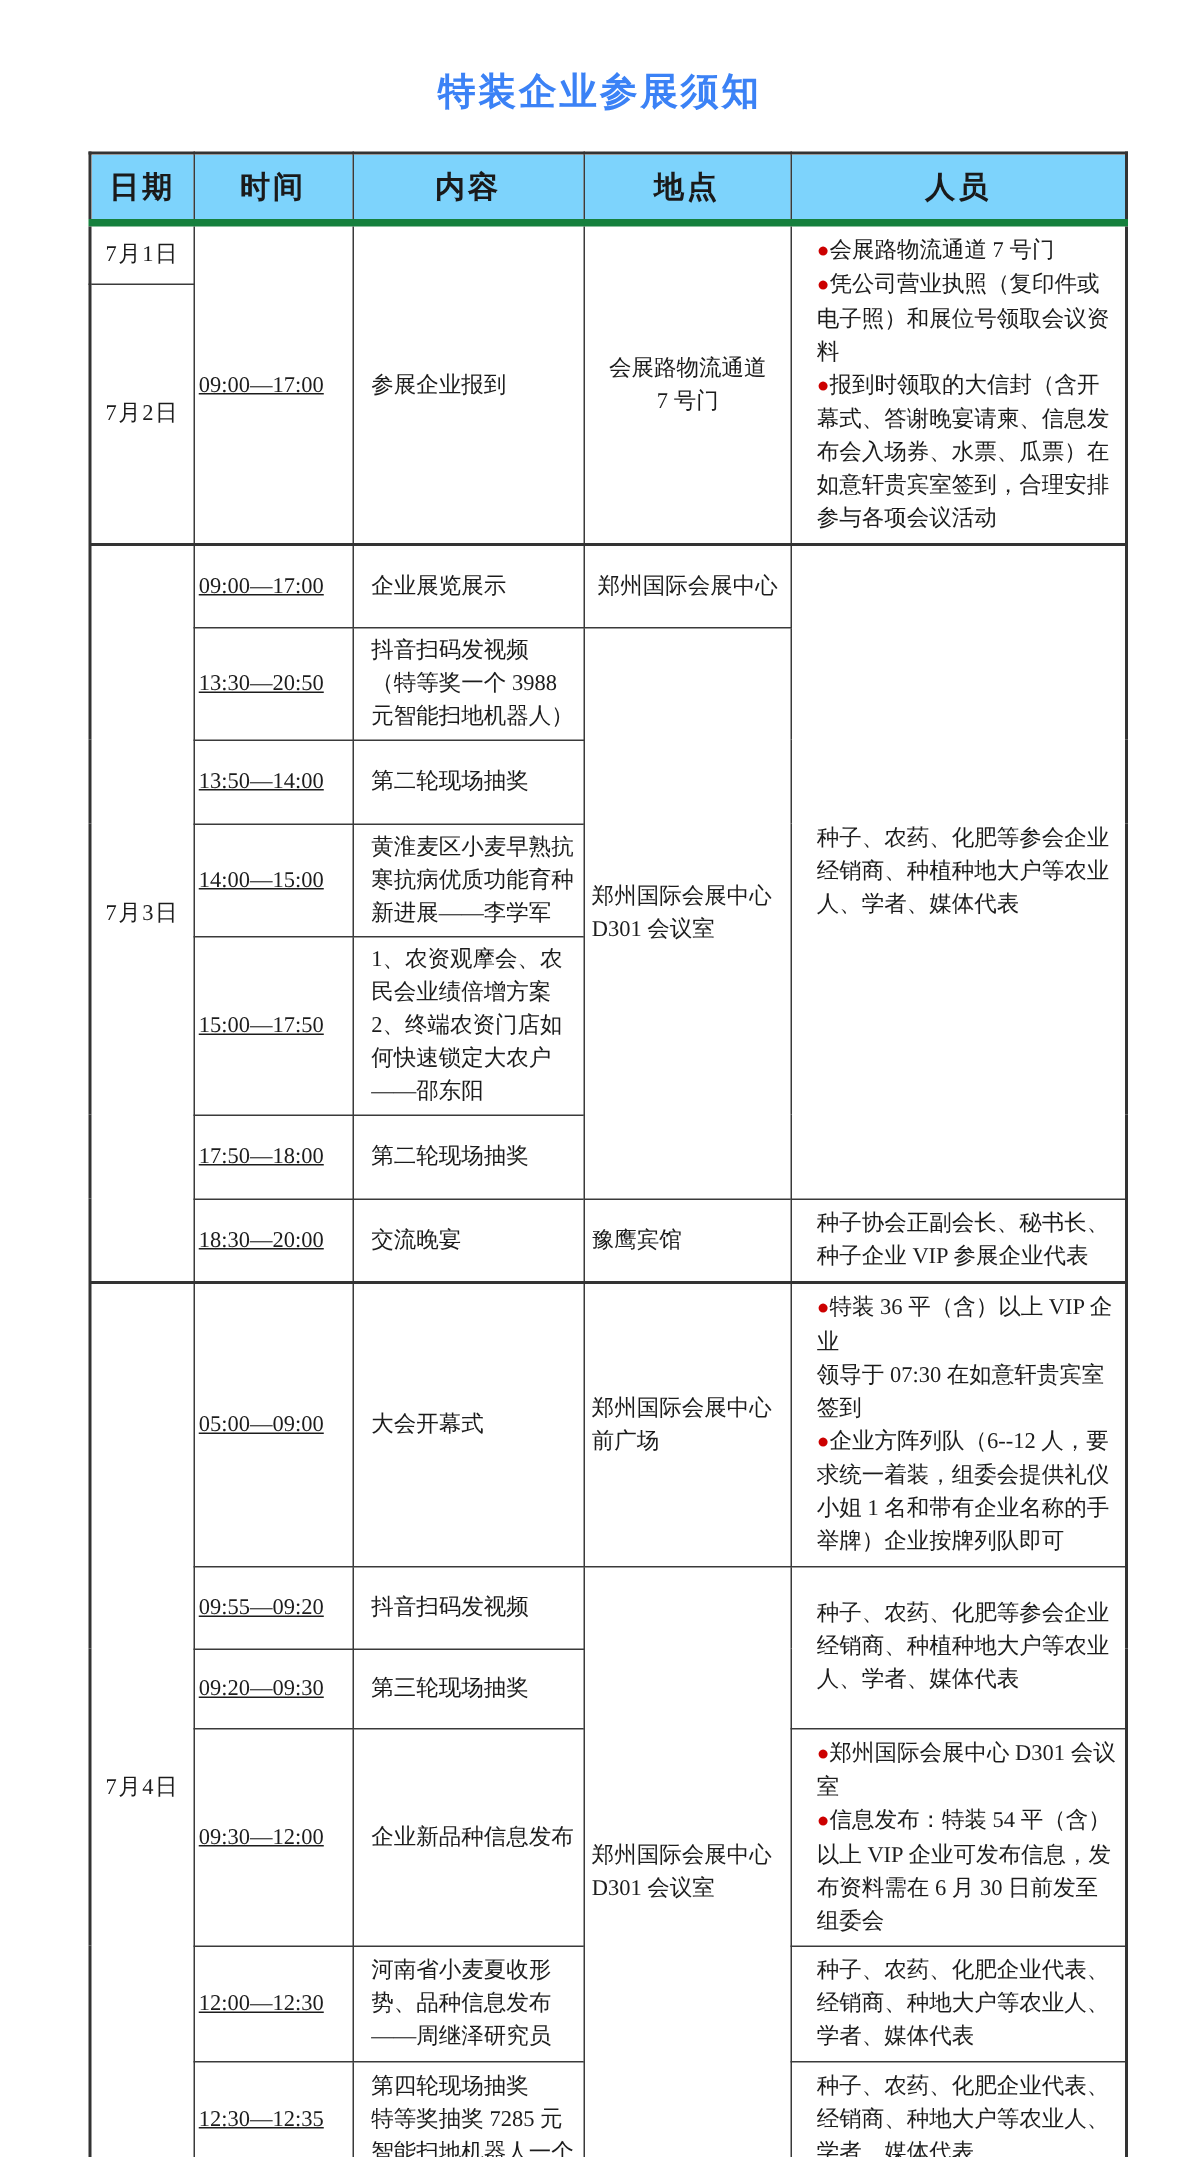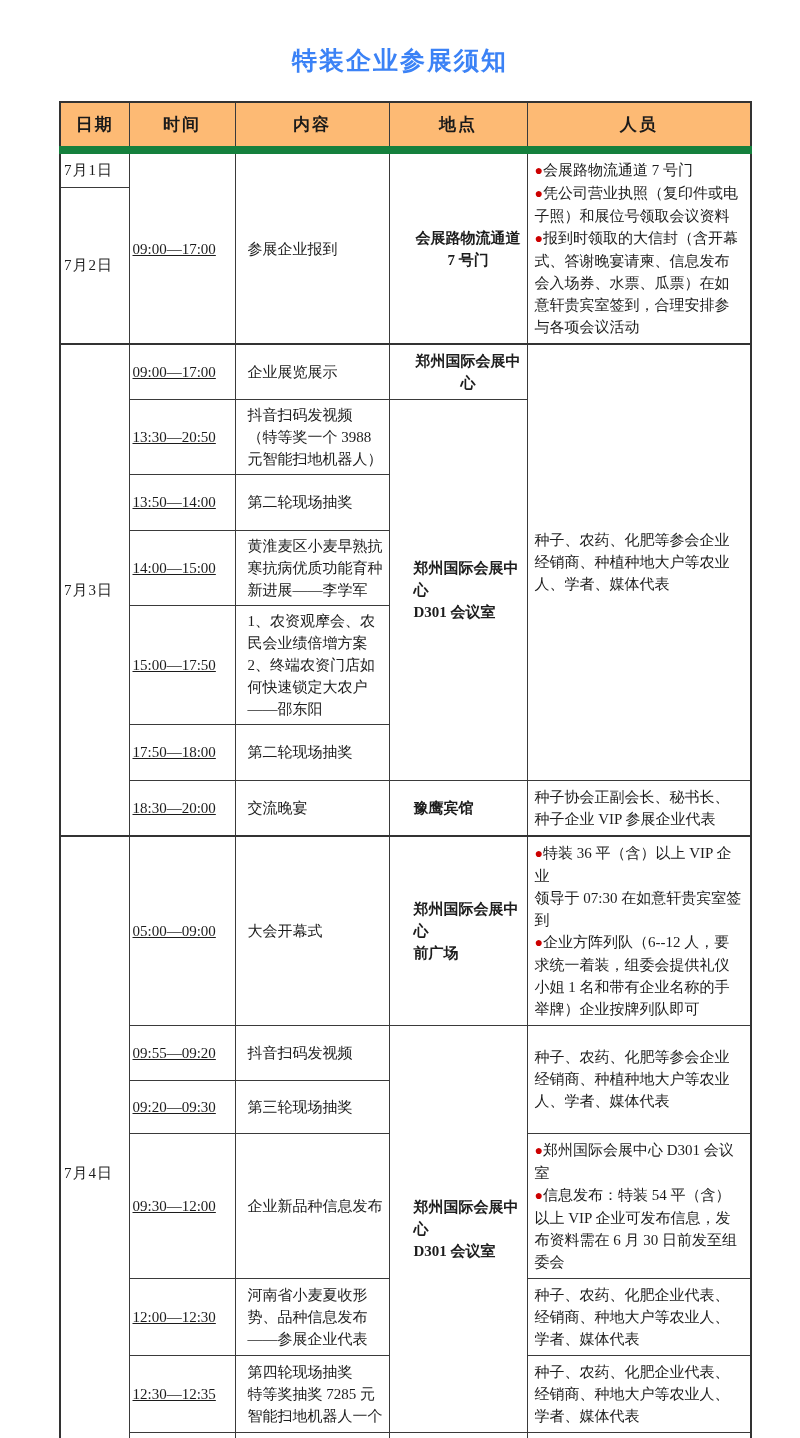--- a/index.html
+++ b/index.html
@@ -22,31 +22,31 @@
   col.c-time{width:106px}
   col.c-content{width:154px}
   col.c-loc{width:138px}
   col.c-pers{width:224px}
   th,td{
     border:1px solid #3a3a3a;
     font-size:15px;line-height:22px;vertical-align:middle;
     padding:2px 3px;overflow:hidden;
   }
   thead th{
-    background:#fdba74;height:39px;font-weight:bold;color:#1a1a1a;
+    background:#7dd3fc;height:39px;font-weight:bold;color:#1a1a1a;
     font-family:"Liberation Sans","DejaVu Sans",sans-serif;
-    letter-spacing:2px;border-bottom:8px solid #15803d;font-size:17px;
+    letter-spacing:2px;border-bottom:5px solid #15803d;font-size:20px;
   }
   tr.sec-top td{border-top:2px solid #333333;}
-  td.date{text-align:left;letter-spacing:1px;}
+  td.date{text-align:center;letter-spacing:1px;}
   td.time{text-align:left;white-space:nowrap;text-decoration:underline;}
   td.content{text-align:left;padding:4px 5px 4px 12px;white-space:pre-line;margin-top:16px;}
-  td.loc{text-align:left;padding:4px 4px 4px 24px;white-space:pre-line;font-weight:bold;}
+  td.loc{text-align:left;padding:4px 4px 4px 5px;white-space:pre-line;}
   td.loc.center{text-align:center;}
-  td.personnel{text-align:left;padding:5px 6px 5px 7px;}
+  td.personnel{text-align:left;padding:5px 6px 5px 17px;}
   .pi{margin:0;}
   .bullet{color:#cc0000;font-size:14px;}
 </style>
 </head>
 <body>
 
 <div class="page-title">特装企业参展须知</div>
 
 <table class="schedule">
   <colgroup>
@@ -159,21 +159,21 @@
       <td class="time">09:30—12:00</td>
       <td class="content">企业新品种信息发布</td>
       <td class="personnel">
         <div class="pi"><span class="bullet">●</span><span>郑州国际会展中心 D301 会议室</span></div>
         <div class="pi"><span class="bullet">●</span><span>信息发布：特装 54 平（含）以上 VIP 企业可发布信息，发布资料需在 6 月 30 日前发至组委会</span></div>
       </td>
     </tr>
     <tr style="height:63px">
       <td class="time">12:00—12:30</td>
       <td class="content">河南省小麦夏收形势、品种信息发布
-——参展企业代表</td>
+——周继泽研究员</td>
       <td class="personnel">
         <div class="pi"><span>种子、农药、化肥企业代表、经销商、种地大户等农业人、学者、媒体代表</span></div>
       </td>
     </tr>
     <tr style="height:67px">
       <td class="time">12:30—12:35</td>
       <td class="content">第四轮现场抽奖
 特等奖抽奖 7285 元智能扫地机器人一个</td>
       <td class="personnel">
         <div class="pi"><span>种子、农药、化肥企业代表、经销商、种地大户等农业人、学者、媒体代表</span></div>

